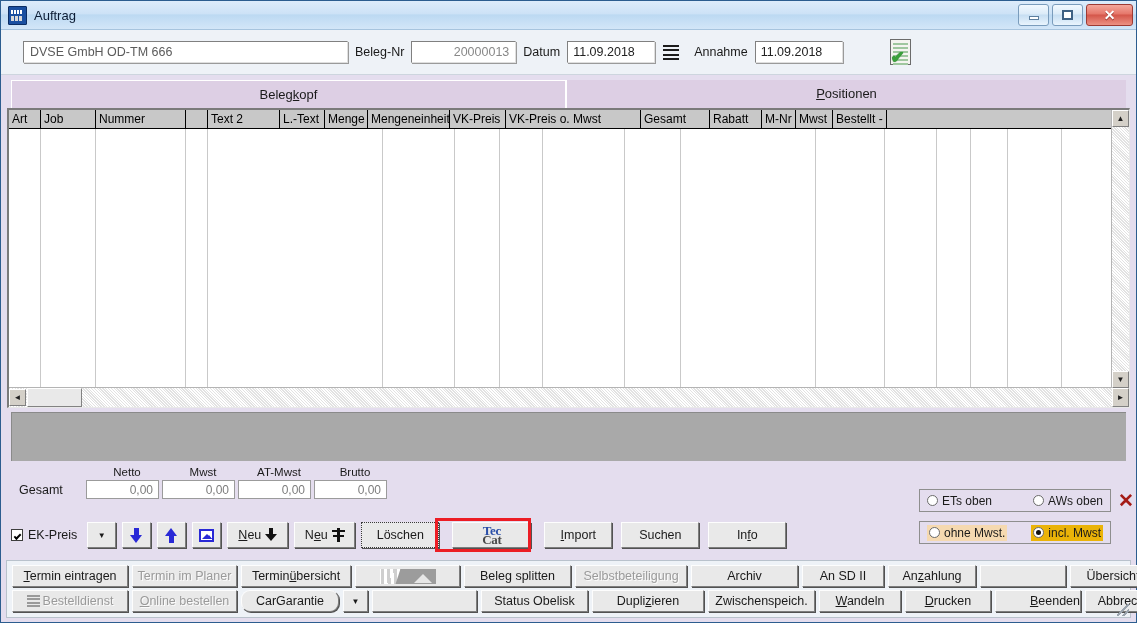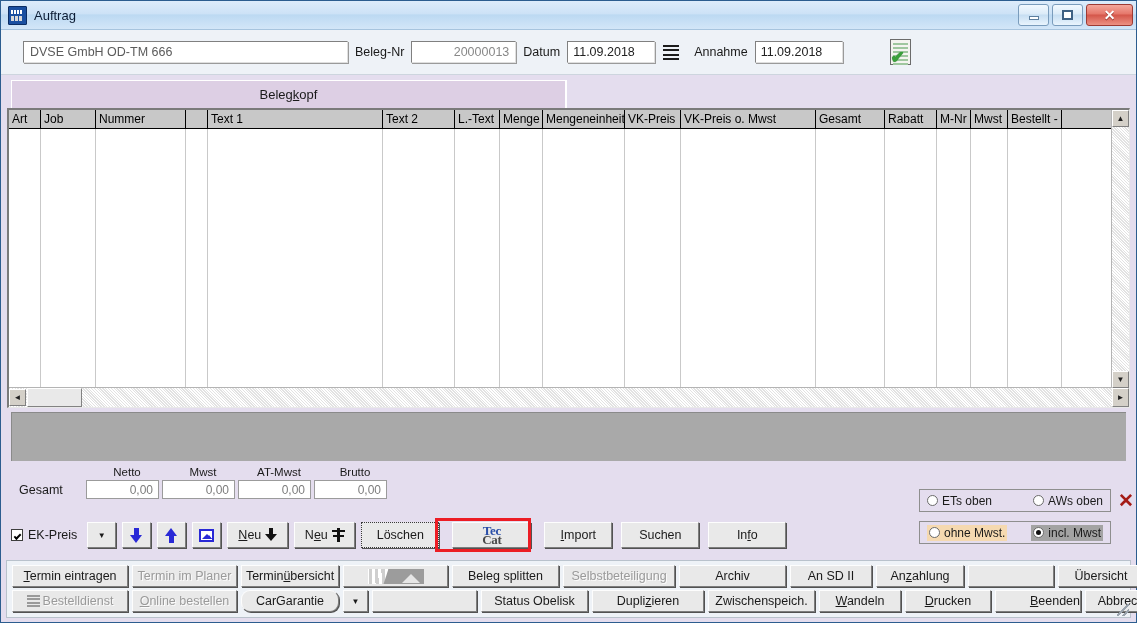--- a/index.html
+++ b/index.html
@@ -294,29 +294,29 @@
           <i></i>
           <i></i>
           <i></i>
         </div>
       <div class="chk">✔</div>
     </div>
   </div>
 
   <div class="tabwrap">
     <div class="tab left"><span>Beleg<u>k</u>opf</span></div>
+    <div class="tab right"><span><u>P</u>ositionen</span></div>
   </div>
 
   <div class="gridbox">
     <div class="ghead" id="grid-head">
         <div class="hc" style="width: 32px;">Art</div>
         <div class="hc" style="width: 55px;">Job</div>
         <div class="hc" style="width: 90px;">Nummer</div>
         <div class="hc" style="width: 22px;"></div>
-        <div class="hc" style="width: 175px;">Text 1</div>
         <div class="hc" style="width: 72px;">Text 2</div>
         <div class="hc" style="width: 45px;">L.-Text</div>
         <div class="hc" style="width: 43px;">Menge</div>
         <div class="hc" style="width: 82px;">Mengeneinheit</div>
         <div class="hc" style="width: 56px;">VK-Preis</div>
         <div class="hc" style="width: 135px;">VK-Preis o. Mwst</div>
         <div class="hc" style="width: 69px;">Gesamt</div>
         <div class="hc" style="width: 52px;">Rabatt</div>
         <div class="hc" style="width: 34px;">M-Nr</div>
         <div class="hc" style="width: 37px;">Mwst</div>
@@ -455,35 +455,35 @@
       <span>AWs oben</span>
     </span>
   </div>
   <div class="xmark" style="left:1117px;top:490px;">✕</div>
 
   <div class="optgrp" style="left:918px;top:520px;width:192px;height:23px;padding:0 7px;justify-content:space-between;">
     <span class="ropt" style="background:#f5d9b0;padding:1px 2px;">
       <span class="radio"></span>
       <span>ohne Mwst.</span>
     </span>
-    <span class="ropt" style="background:#a3a3a3;padding:1px 2px;">
+    <span class="ropt" style="background:#eab308;padding:1px 2px;">
       <span class="radio on"></span>
       <span>incl. Mwst</span>
     </span>
   </div>
 
   <div class="bottom">
     <div class="brow" id="bottom-row-1">
         <div class="btn bbtn" style="width: 116px; flex: 0 0 auto;">
           <span><u>T</u>ermin eintragen</span>
         </div>
         <div class="btn bbtn disabled" style="width: 105px; flex: 0 0 auto;">
           <span>Termin im Planer</span>
         </div>
-        <div class="btn bbtn" style="width: 98px; flex: 0 0 auto;">
+        <div class="btn bbtn" style="width: 110px; flex: 0 0 auto;">
           <span>Termin<u>ü</u>bersicht</span>
         </div>
         <div class="btn bbtn disabled" style="width: 105px; flex: 0 0 auto;">
           <span class="photo-ico"></span>
         </div>
         <div class="btn bbtn" style="width: 107px; flex: 0 0 auto;">
           <span>Beleg splitten</span>
         </div>
         <div class="btn bbtn disabled" style="width: 112px; flex: 0 0 auto;">
           <span>Selbstbeteiligung</span>

